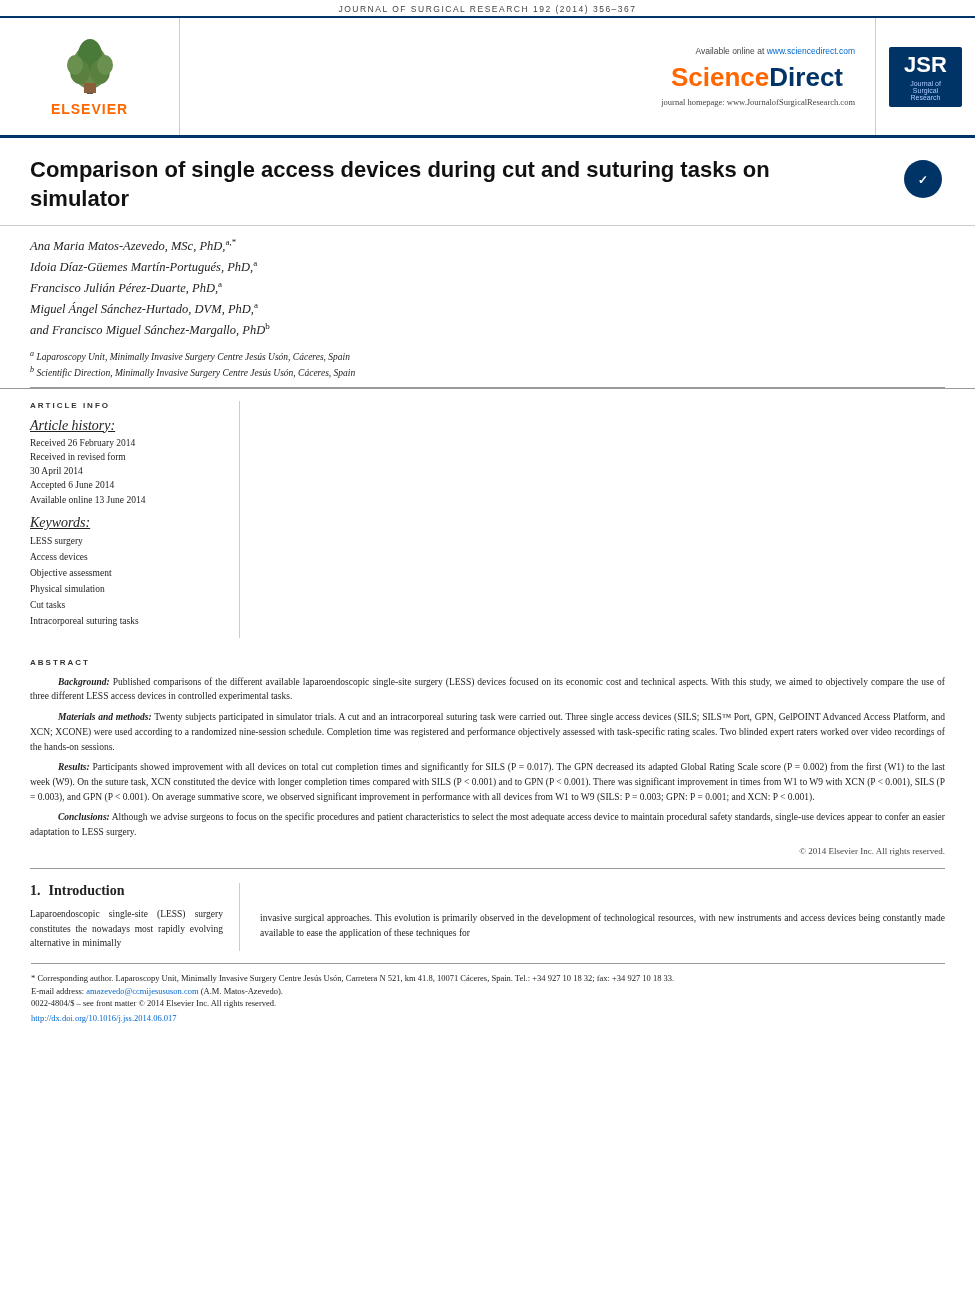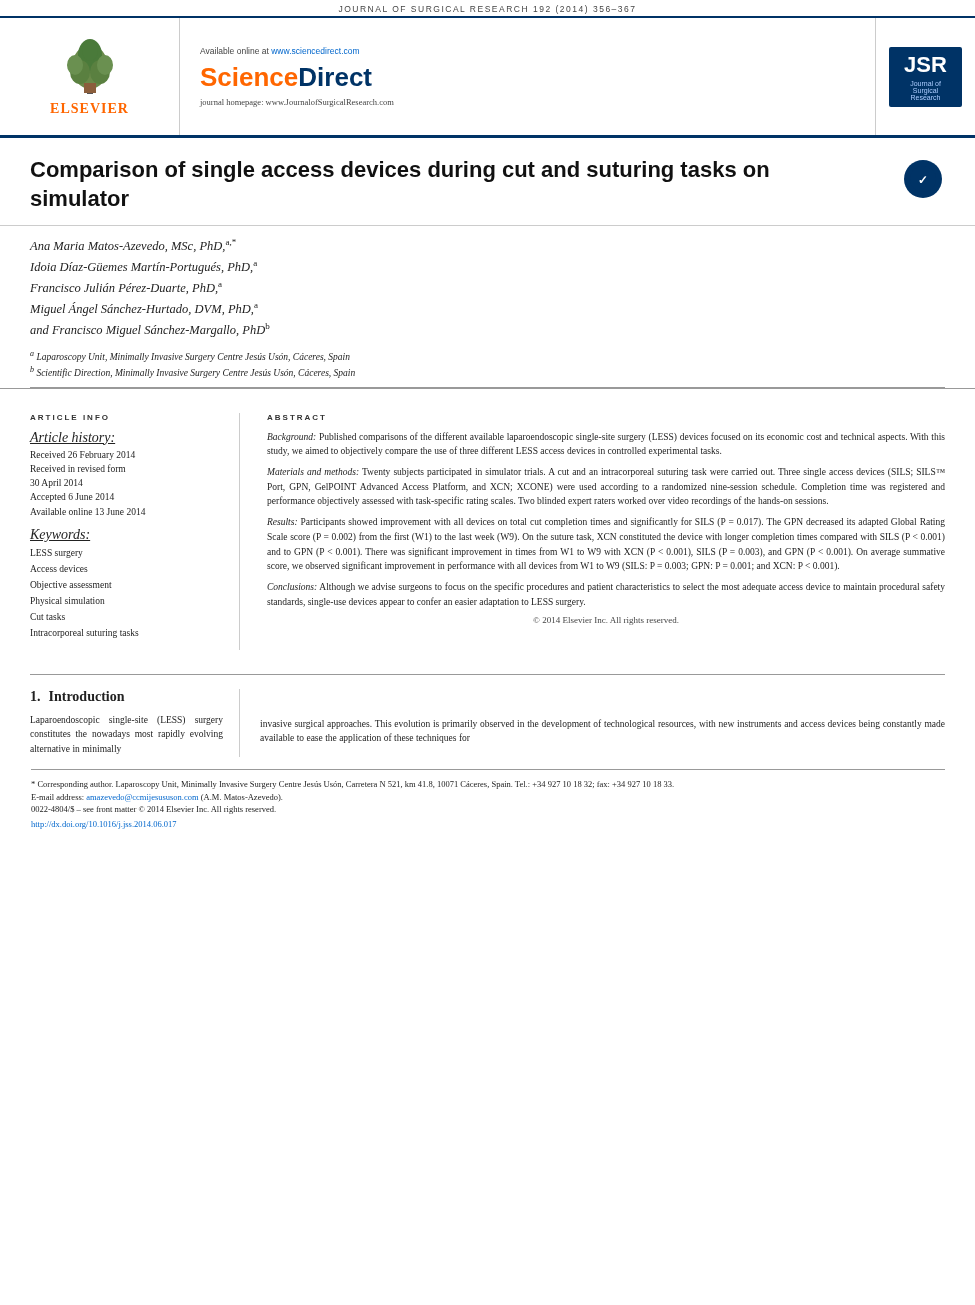--- a/index.html
+++ b/index.html
@@ -50,33 +50,33 @@
       align-items: center;
     }
 
     .elsevier-tree {
       width: 90px;
       height: 60px;
       position: relative;
     }
 
     .elsevier-wordmark {
-      font-family: Liberation Serif, serif;
+      font-family: Liberation Sans, sans-serif;
       font-size: 14px;
       font-weight: bold;
       color: #FF6600;
       letter-spacing: 1px;
       margin-top: 4px;
     }
 
     .header-center {
       flex: 1;
       display: flex;
       flex-direction: column;
-      align-items: flex-start;
+      align-items: flex-end;
       justify-content: center;
       padding: 8px 20px;
     }
 
     .available-online {
       font-size: 8.5px;
       font-family: Arial, sans-serif;
       color: #444;
       margin-bottom: 2px;
     }
@@ -86,21 +86,21 @@
       text-decoration: none;
       font-family: Arial, sans-serif;
       font-size: 8.5px;
     }
 
     .sciencedirect-logo {
       font-family: Arial, sans-serif;
       font-size: 26px;
       font-weight: bold;
       color: #FF6600;
-      margin: 4px 0;
+      margin: 4px 12px;
     }
 
     .sciencedirect-logo span {
       color: #003366;
     }
 
     .journal-homepage {
       font-size: 8.5px;
       font-family: Liberation Serif, serif;
       color: #444;
@@ -208,23 +208,24 @@
     }
 
     .aff-letter {
       font-size: 8px;
       vertical-align: super;
     }
 
     
     .two-col-section {
       display: flex;
-      padding: 24px 30px;
+      padding: 12px 30px;
       border-top: 1px solid #999;
-      gap: 27px;
+      gap: 20px;
+      flex-direction: column;
     }
 
     .left-col {
       width: 210px;
       min-width: 210px;
       border-right: 1px solid #ccc;
       padding-right: 16px;
     }
 
     .right-col {
@@ -269,26 +270,27 @@
     .abstract-para {
       font-size: 9.5px;
       line-height: 1.55;
       margin-bottom: 6px;
       color: #222;
       text-align: justify;
     }
 
     .abstract-para b, .abstract-para strong {
       font-style: italic;
-      font-weight: normal;
+      font-weight: bold;
+      margin-left: 28px;
     }
 
     .copyright-line {
       font-size: 9px;
-      text-align: center;
+      text-align: right;
       color: #444;
       margin-top: 4px;
     }
 
     
     .divider {
       border: none;
       border-top: 1px solid #999;
       margin: 0 30px;
     }

